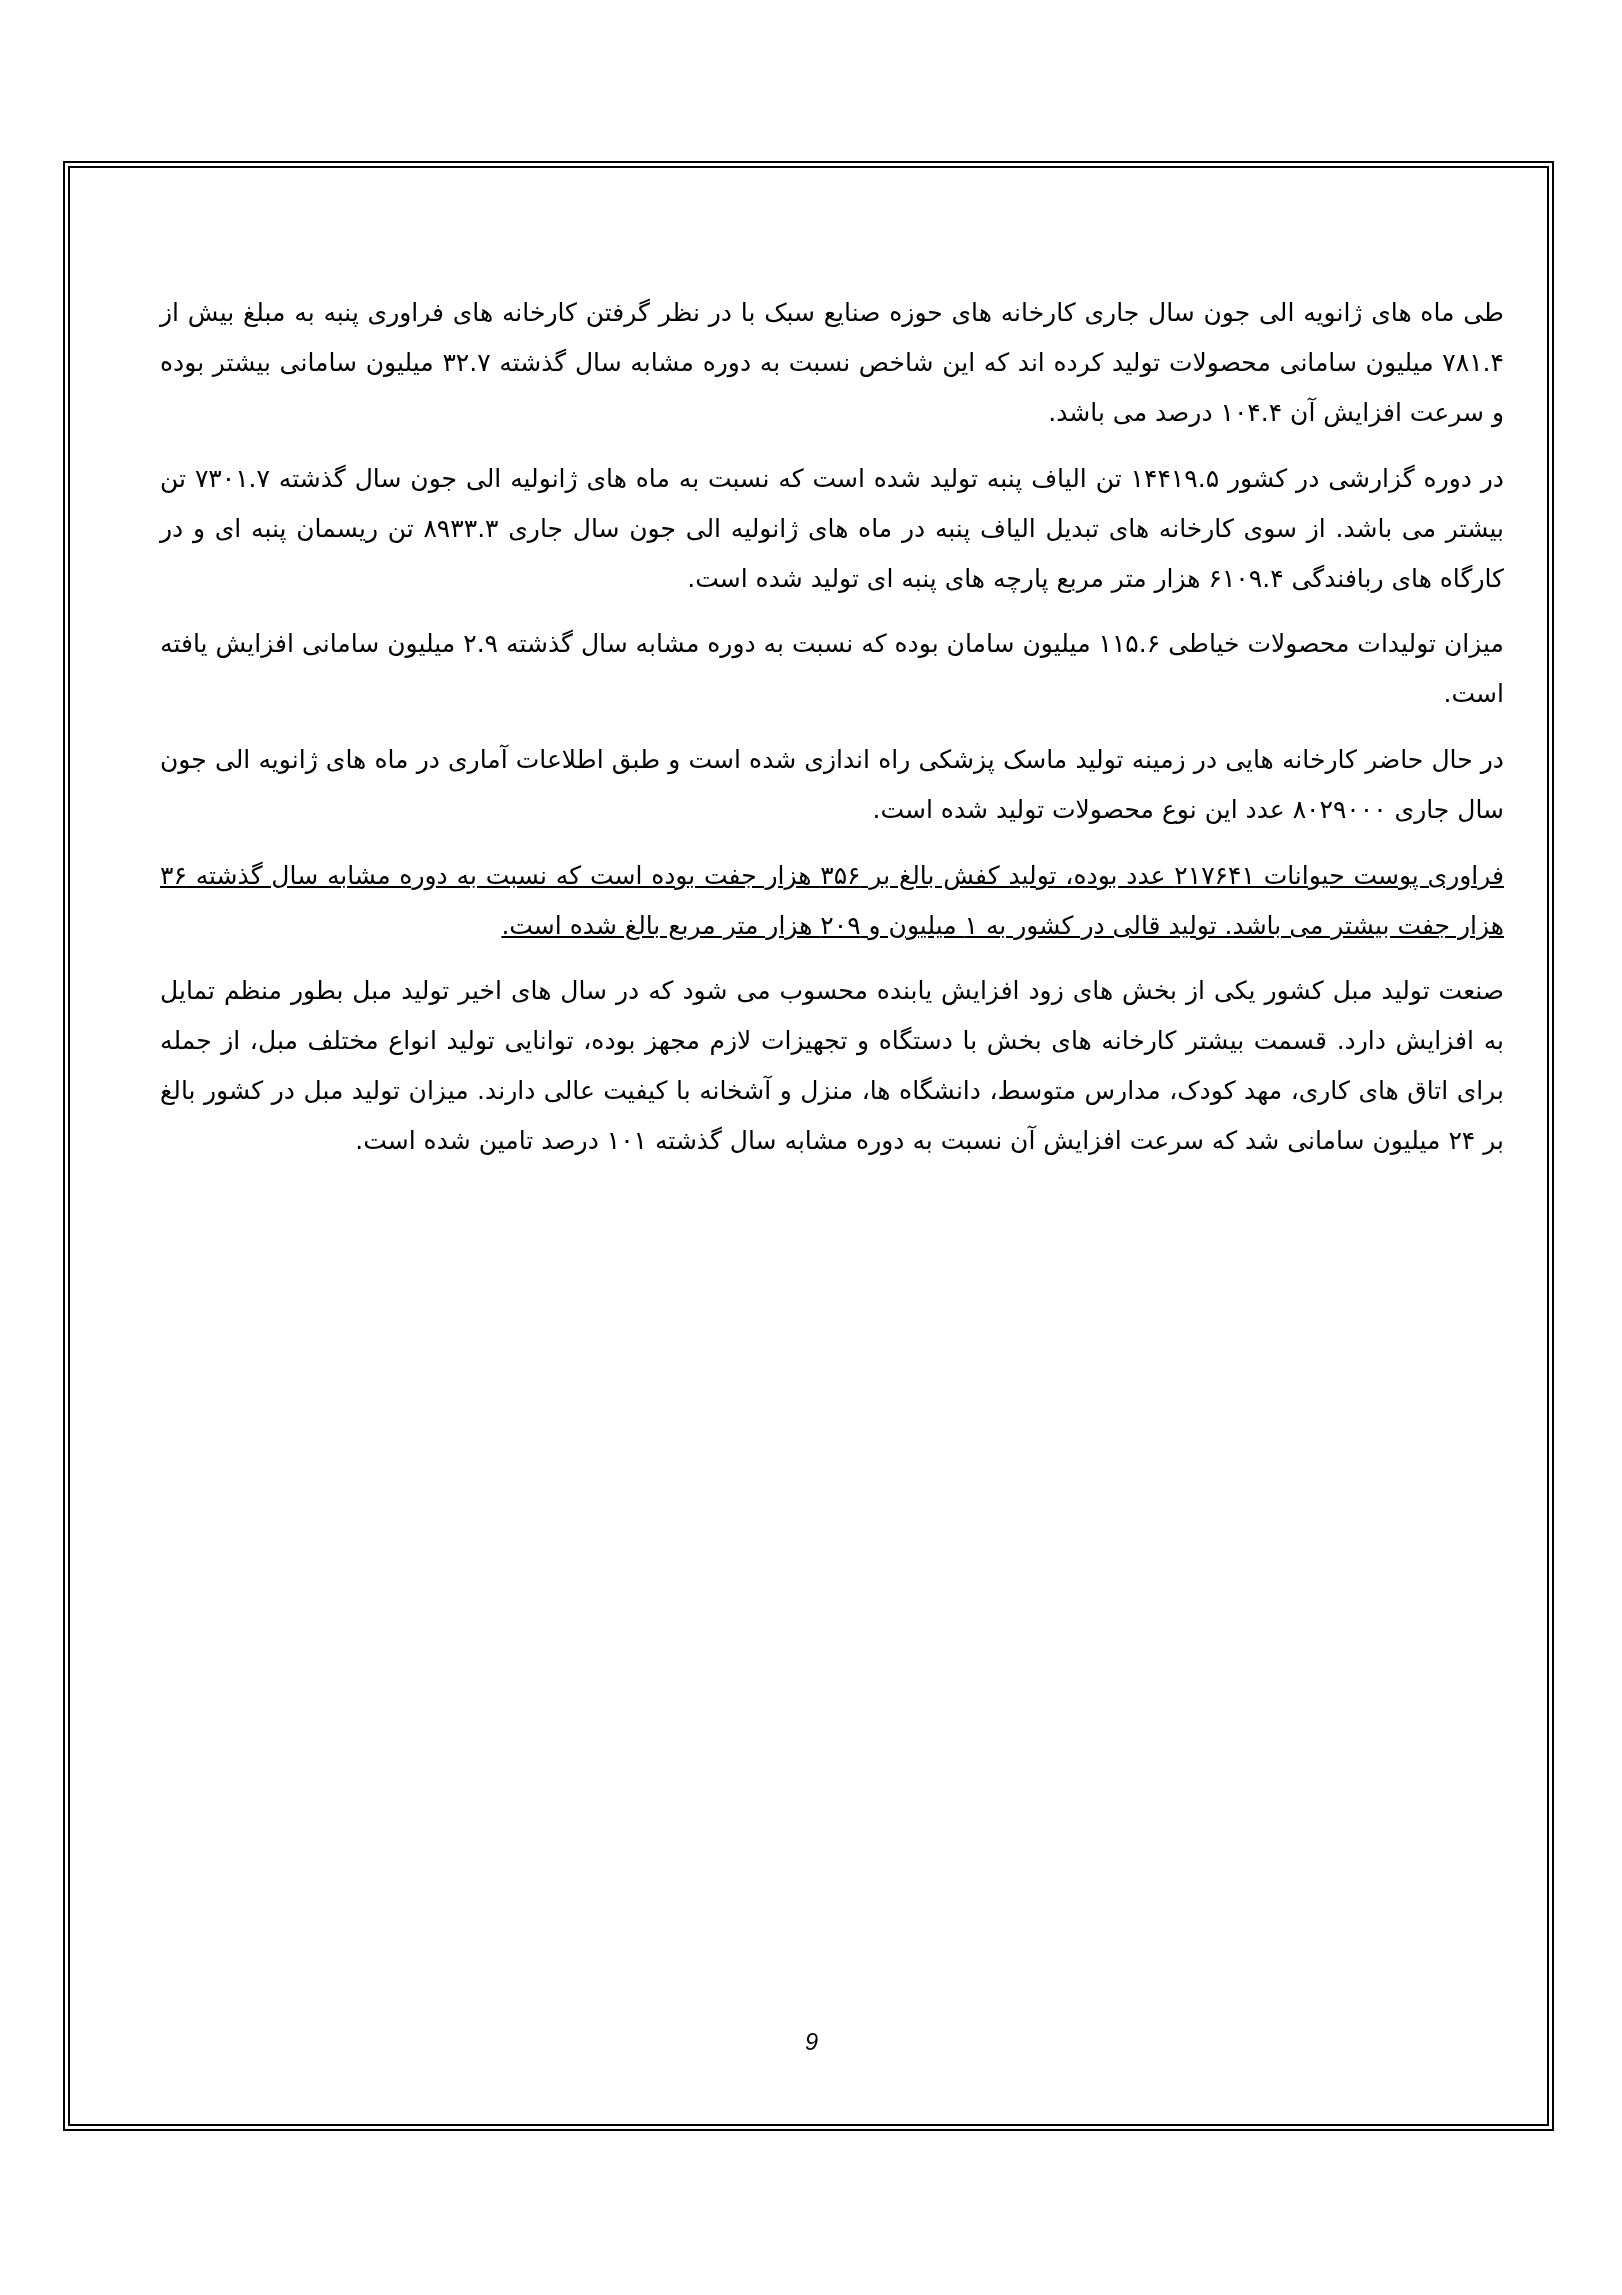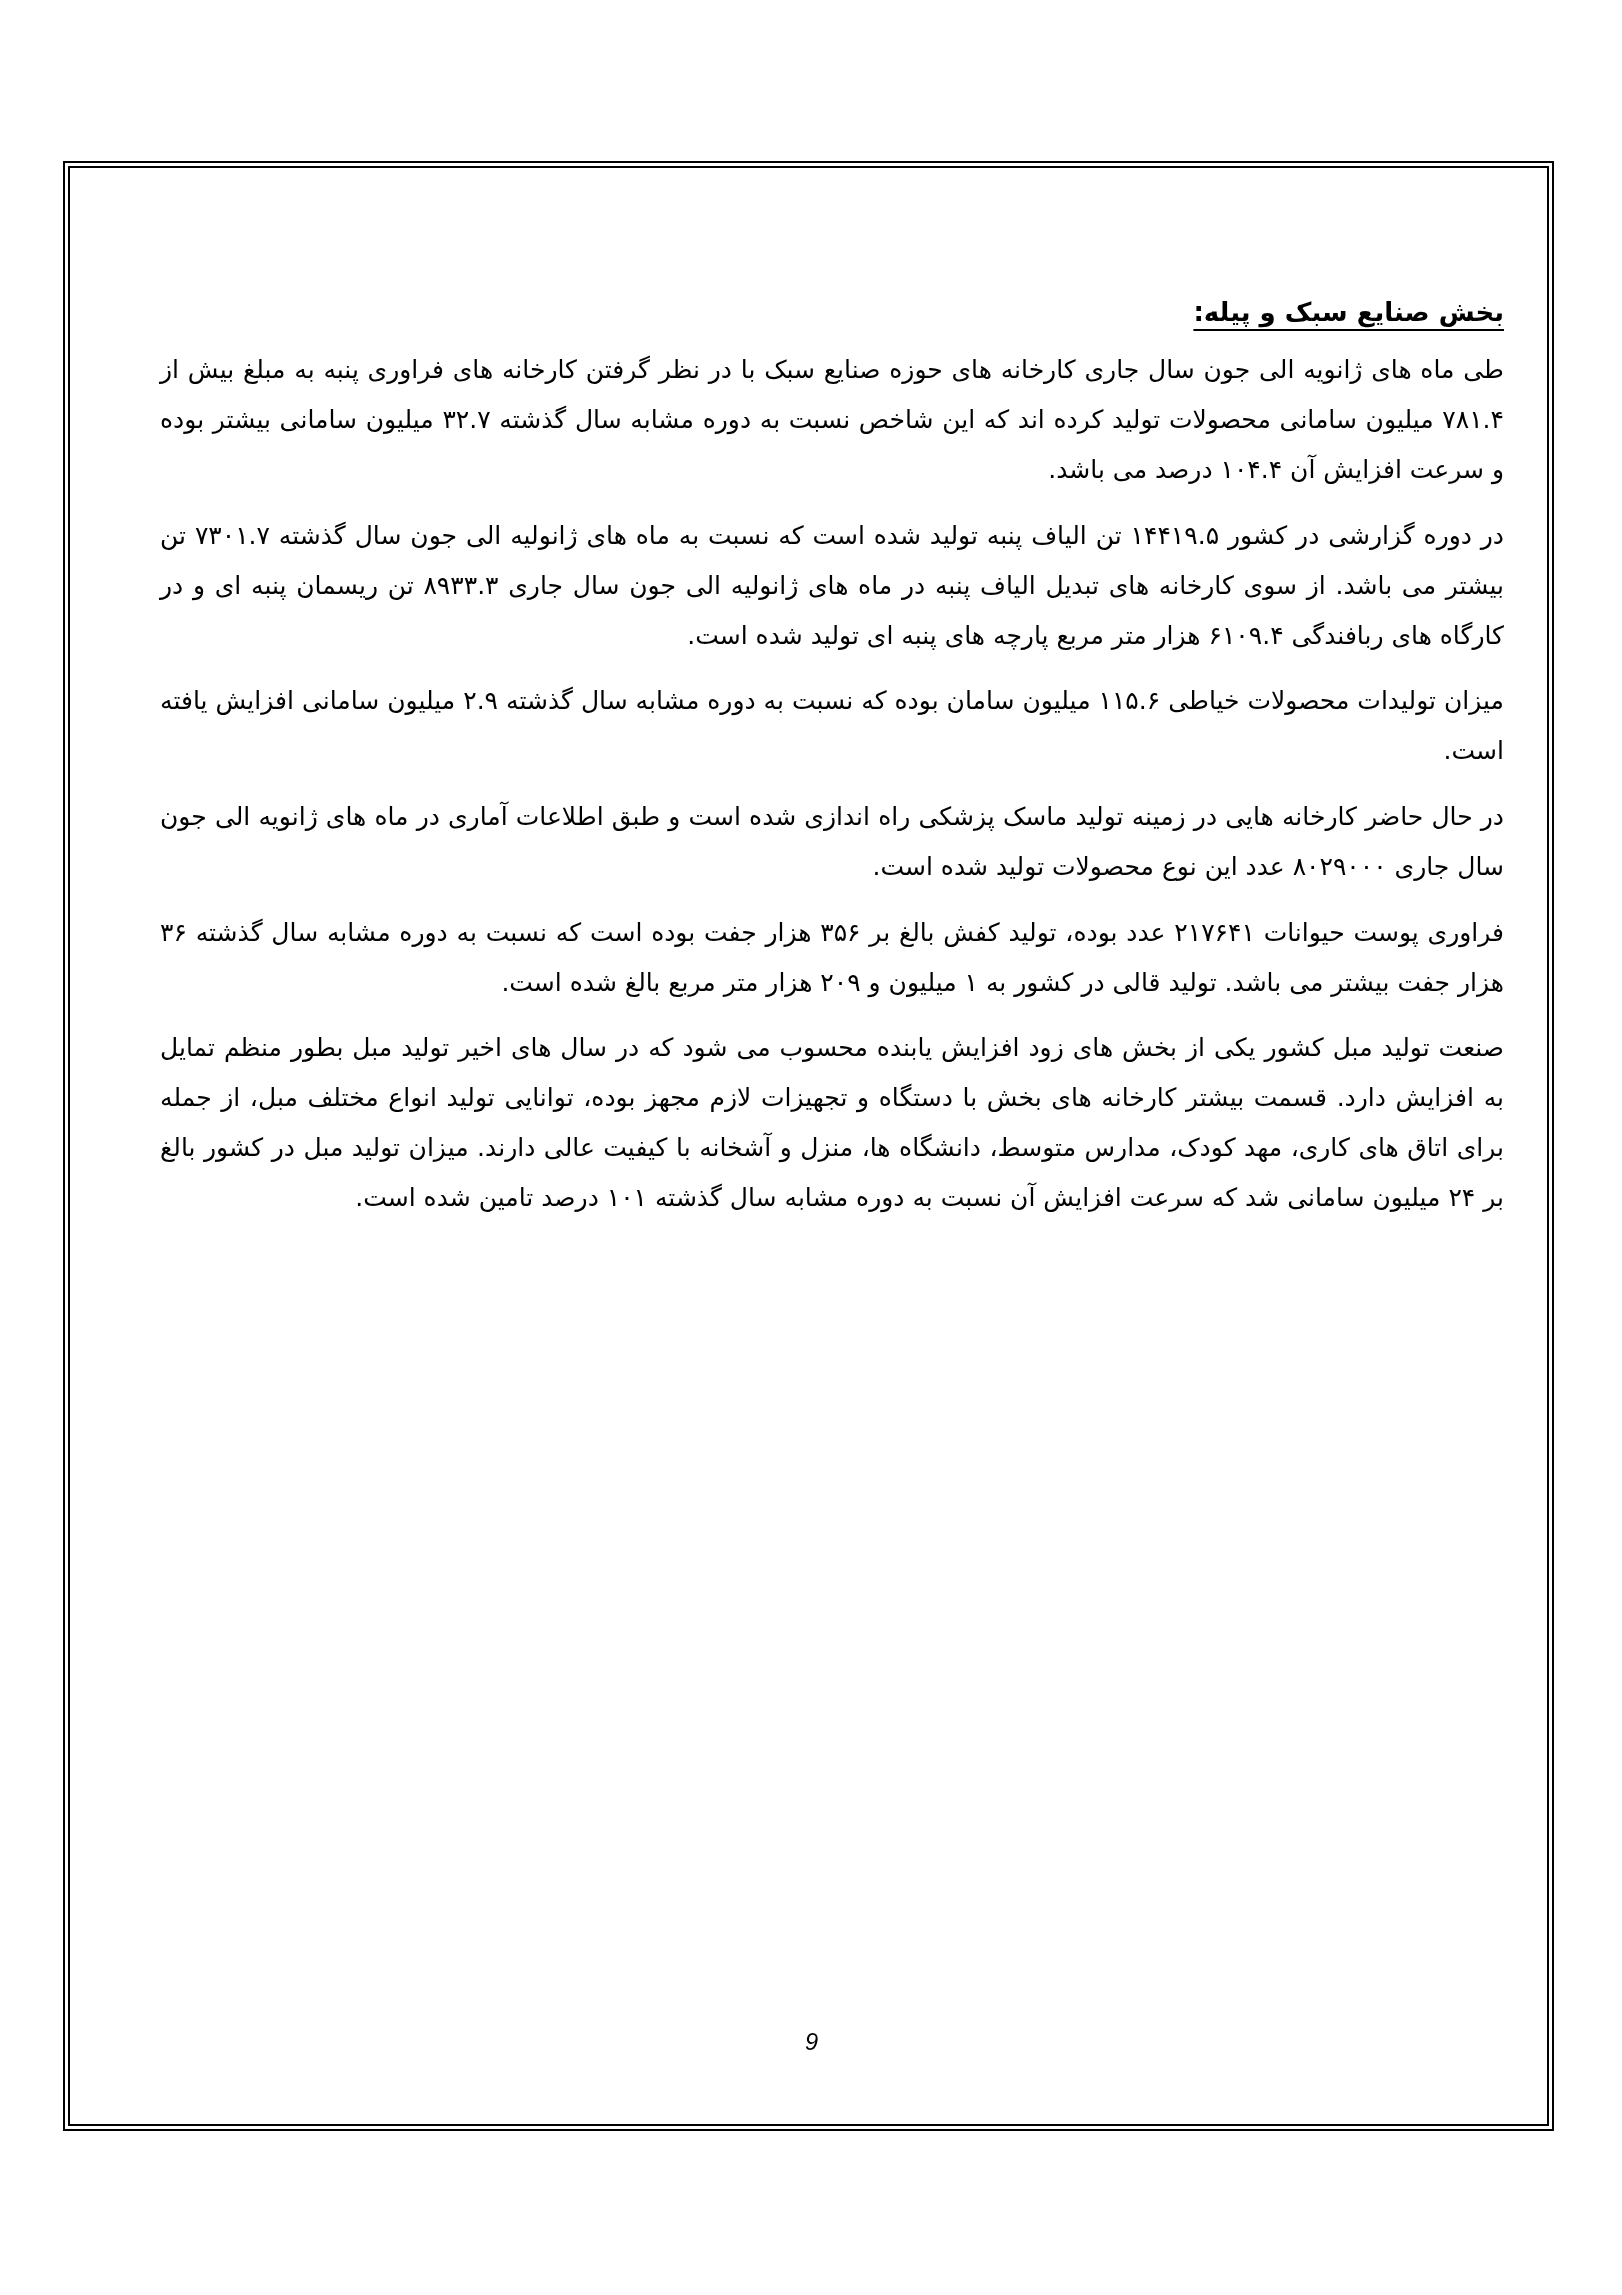--- a/index.html
+++ b/index.html
@@ -48,42 +48,40 @@
       text-align: right;
       margin: 0;
     }
     .para {
       margin: 0 0 15.7px 0;
       text-align: justify;
       text-align-last: right;
     }
     .para.hanging {
       padding-right: 0;
+      text-decoration: underline;
     }
     .page-number {
       position: absolute;
       left: 0;
       right: 0;
       top: 2029px;
       text-align: center;
       direction: ltr;
       font-family: "Liberation Sans", sans-serif;
       font-style: italic;
       font-size: 23.6px;
     }
   </style>
 </head>
 <body>
 
 <div class="page-frame"></div>
 
 <div class="content">
-  <div class="heading-wrap">
-    <h2 class="heading">بخش صنایع سبک و پیله:</h2>
-  </div>
   <p class="para"> طی ماه های ژانویه الی جون سال جاری کارخانه های حوزه صنایع سبک با در نظر گرفتن کارخانه های فراوری پنبه به مبلغ بیش از ۷۸۱.۴ میلیون سامانی محصولات تولید کرده اند که این شاخص نسبت به دوره مشابه سال گذشته ۳۲.۷ میلیون سامانی بیشتر بوده و سرعت افزایش آن ۱۰۴.۴ درصد می باشد.</p>
   <p class="para">در دوره گزارشی در کشور ۱۴۴۱۹.۵ تن الیاف پنبه تولید شده است که نسبت به ماه های ژانولیه الی جون سال گذشته ۷۳۰۱.۷ تن بیشتر می باشد. از سوی کارخانه های تبدیل الیاف پنبه در ماه های ژانولیه الی جون سال جاری ۸۹۳۳.۳ تن ریسمان پنبه ای و در کارگاه های ربافندگی ۶۱۰۹.۴ هزار متر مربع پارچه های پنبه ای تولید شده است.</p>
   <p class="para">میزان تولیدات محصولات خیاطی ۱۱۵.۶ میلیون سامان بوده که نسبت به دوره مشابه سال گذشته ۲.۹ میلیون سامانی افزایش یافته است.</p>
   <p class="para">در حال حاضر کارخانه هایی در زمینه تولید ماسک پزشکی راه اندازی شده است و طبق اطلاعات آماری در ماه های ژانویه الی جون سال جاری ۸۰۲۹۰۰۰ عدد این نوع محصولات تولید شده است.</p>
   <p class="para hanging">فراوری پوست حیوانات ۲۱۷۶۴۱ عدد بوده، تولید کفش بالغ بر ۳۵۶ هزار جفت بوده است که نسبت به دوره مشابه سال گذشته ۳۶ هزار جفت بیشتر می باشد. تولید قالی در کشور به ۱ میلیون و ۲۰۹ هزار متر مربع بالغ شده است.</p>
   <p class="para">صنعت تولید مبل کشور یکی از بخش های زود افزایش یابنده محسوب می شود که در سال های اخیر تولید مبل بطور منظم تمایل به افزایش دارد. قسمت بیشتر کارخانه های بخش با دستگاه و تجهیزات لازم مجهز بوده، توانایی تولید انواع مختلف مبل، از جمله برای اتاق های کاری، مهد کودک، مدارس متوسط، دانشگاه ها، منزل و آشخانه با کیفیت عالی دارند. میزان تولید مبل در کشور بالغ بر ۲۴ میلیون سامانی شد که سرعت افزایش آن نسبت به دوره مشابه سال گذشته ۱۰۱ درصد تامین شده است.</p>
 </div>
 
 <div class="page-number">9</div>
 

